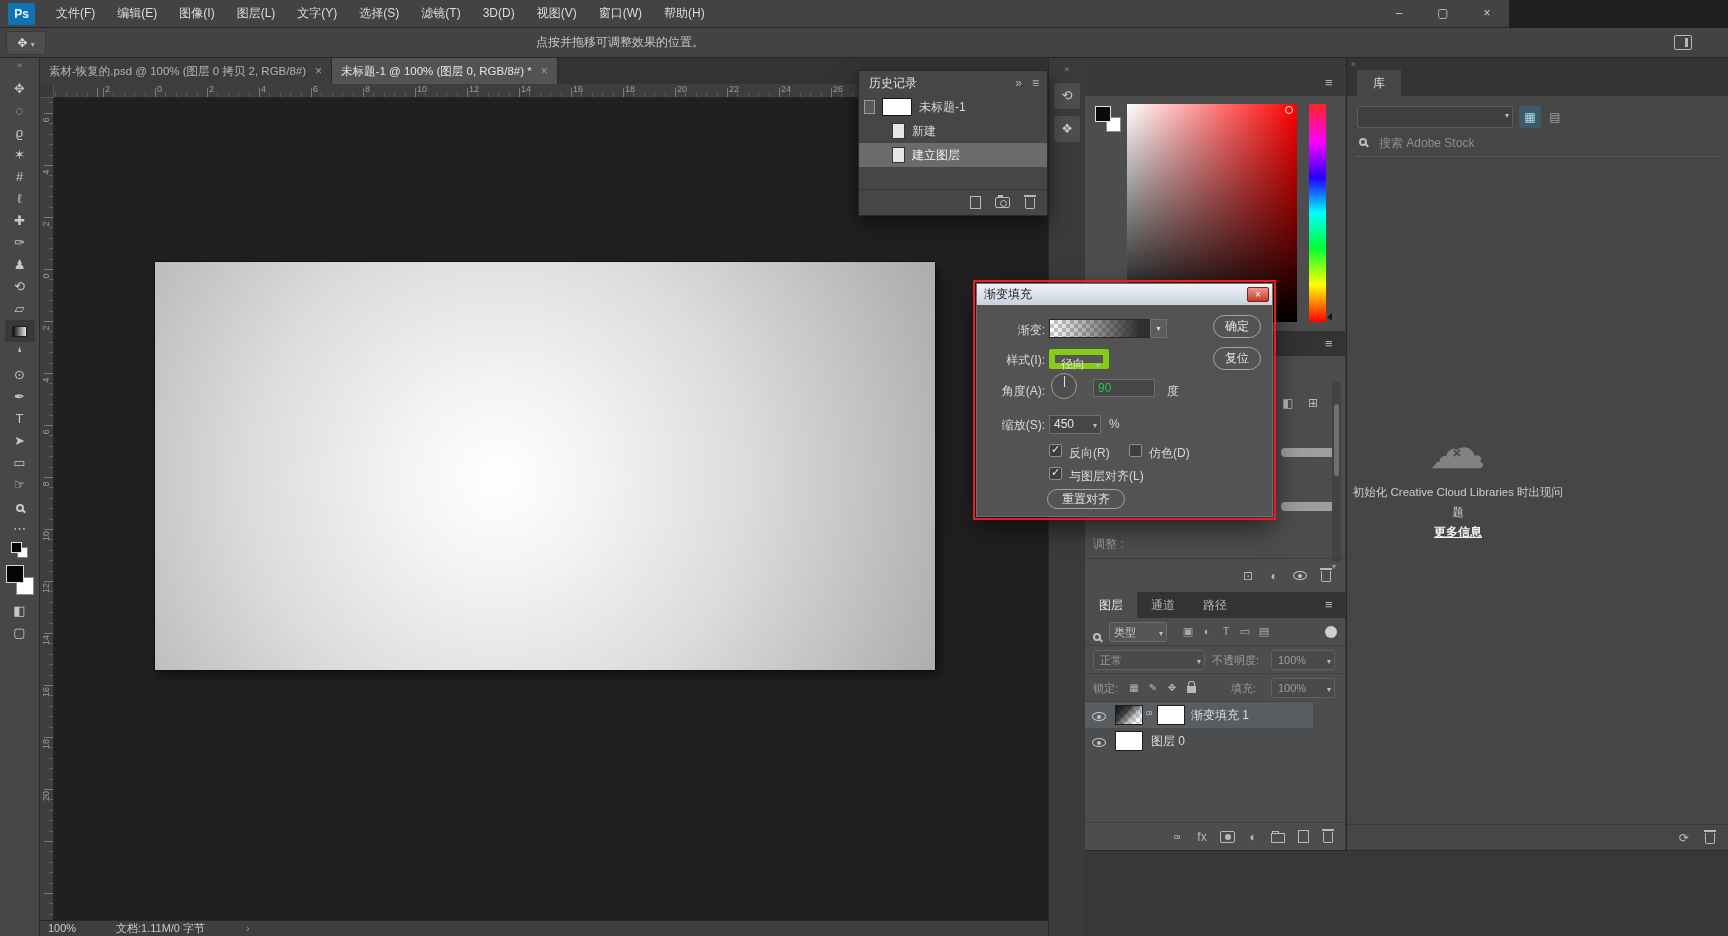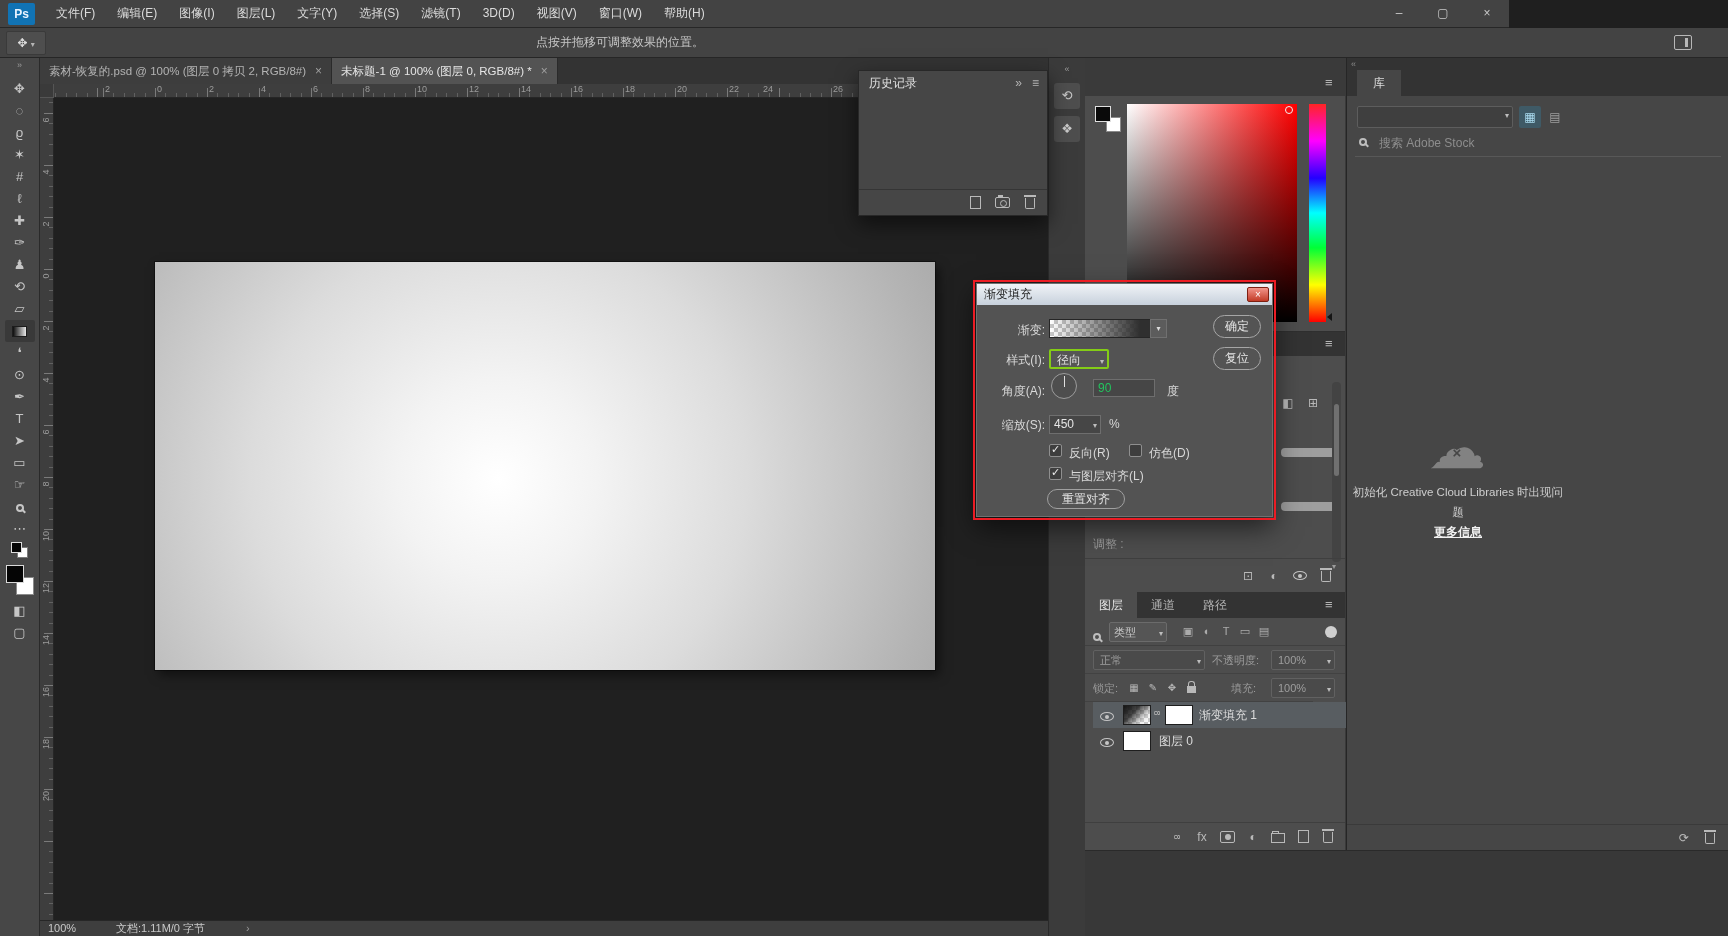--- a/index.html
+++ b/index.html
@@ -108,21 +108,21 @@
   .typebox{position:absolute;left:24px;top:4px;width:58px;height:20px;background:#555;border:1px solid #6b6b6b;border-radius:2px;font-size:11px;color:#c9c9c9;line-height:18px;padding:0 4px}
   .boxarr{position:absolute;right:3px;top:2px;font-size:8px;color:#bdbdbd}
   .ficonrow{position:absolute;left:96px;top:4px;display:flex;gap:5px}
   .ftoggle{position:absolute;right:8px;top:8px;width:12px;height:12px;border-radius:50%;background:#cfcfcf}
   .brow{position:absolute;left:0;top:28px;width:260px;height:28px;border-bottom:1px solid #424242}
   .blendbox{position:absolute;left:8px;top:4px;width:112px;height:20px;background:#4a4a4a;border:1px solid #616161;border-radius:2px;font-size:11px;color:#9e9e9e;line-height:18px;padding:0 6px}
   .dimlabel{position:absolute;font-size:11px;color:#9a9a9a;line-height:20px}
   .valbox{position:absolute;width:64px;height:20px;background:#4a4a4a;border:1px solid #616161;border-radius:2px;font-size:11px;color:#9e9e9e;line-height:18px;padding:0 6px}
   .krow{position:absolute;left:0;top:56px;width:228px;height:28px;border-bottom:1px solid #424242}
   .lockicons{position:absolute;left:42px;top:4px;display:flex;gap:5px}
-  .lrow{position:absolute;left:8px;width:260px;height:26px;font-size:12px;color:#dcdcdc}
+  .lrow{position:absolute;left:0;width:228px;height:26px;font-size:12px;color:#dcdcdc}
   .lrow.on{background:#585d61}
   .eyecell{position:absolute;left:7px;top:8px}
   .eye,.fico.eyeic .ig{display:inline-block;width:14px;height:9px;border:1px solid #c4c4c4;border-radius:50%;position:relative}
   .eye::after,.fico.eyeic .ig::after{content:"";position:absolute;left:50%;top:50%;width:4px;height:4px;margin:-2px 0 0 -2px;border-radius:50%;background:#c4c4c4}
   .lthumb{position:absolute;left:30px;top:3px;width:28px;height:20px;border:1px solid #1e1e1e}
   .checker{background-color:#fff;background-image:linear-gradient(45deg,#c8c8c8 25%,transparent 25%,transparent 75%,#c8c8c8 75%),linear-gradient(45deg,#c8c8c8 25%,transparent 25%,transparent 75%,#c8c8c8 75%);background-size:8px 8px;background-position:0 0,4px 4px}
   .gradoverlay::after{content:"";position:absolute;inset:0;background:linear-gradient(135deg,#141414 0%,rgba(20,20,20,.8) 35%,rgba(200,200,200,.3) 75%,rgba(255,255,255,0) 100%)}
   .lthumb.white{background:#fff}
   .chain8{position:absolute;left:61px;top:6px;font-size:9px;color:#b9b9b9;transform:rotate(90deg)}
   .lmask{position:absolute;left:72px;top:3px;width:28px;height:20px;background:#fff;border:1px solid #1e1e1e}
@@ -182,21 +182,21 @@
   .dlg{position:absolute;left:976px;top:283px;width:297px;height:234px;background:#535353;border:1px solid #707070;box-shadow:0 10px 26px rgba(0,0,0,.6);z-index:58}
   .dlgtitle{height:21px;background:linear-gradient(#f0f3f7,#c7d1dc);color:#1c1c1c;font-size:12px;line-height:21px;padding-left:7px;position:relative}
   .dlgclose{position:absolute;right:3px;top:3px;width:22px;height:15px;background:linear-gradient(#f2948a,#c23b27);border:1px solid #7e2012;border-radius:2px;color:#fff;font-size:10px;line-height:13px;text-align:center}
   .dlgbody{position:relative;height:212px}
   .dl{position:absolute;font-size:12px;color:#d8d8d8}
   .dl.r{text-align:right}
   .gsw{position:absolute;left:72px;top:14px;width:102px;height:19px;border:1px solid #262626;position:absolute}
   .gsw::after{content:"";position:absolute;inset:0;background:linear-gradient(to right,rgba(45,45,45,0) 0%,#2f2f2f 90%)}
   .gsa{position:absolute;left:173px;top:14px;width:17px;height:19px;background:#5c5c5c;border:1px solid #707070;font-size:8px;color:#ddd;text-align:center;line-height:18px}
   .dbtn{position:absolute;width:48px;height:23px;border:1px solid #a6a6a6;border-radius:12px;background:#545454;color:#e5e5e5;font-size:12px;text-align:center;line-height:21px}
-  .ssel{position:absolute;left:72px;top:44px;width:60px;height:20px;background:#555;border:2px solid #84cc16;border-radius:2px;font-size:12px;color:#e0e0e0;line-height:18px;padding-left:6px}
+  .ssel{position:absolute;left:72px;top:44px;width:60px;height:20px;background:#555;border:6px solid #84cc16;border-radius:2px;font-size:12px;color:#e0e0e0;line-height:18px;padding-left:6px}
   .dialw{position:absolute;left:74px;top:68px;width:26px;height:26px;border-radius:50%;border:1px solid #9c9c9c;background:#4e4e4e}
   .dialw::after{content:"";position:absolute;left:12px;top:2px;width:1px;height:11px;background:#e0e0e0}
   .dinp{position:absolute;background:#464646;border:1px solid #6e6e6e;font-size:12px;color:#22c55e;line-height:16px;padding-left:4px}
   .scmb{position:absolute;left:72px;top:110px;width:52px;height:19px;background:#464646;border:1px solid #6e6e6e;font-size:12px;color:#e5e5e5;line-height:17px;padding-left:4px}
   .cbx{position:absolute;width:13px;height:13px;background:#3e3e3e;border:1px solid #8f8f8f;border-radius:2px}
   .cbx.checked::after{content:"✓";position:absolute;left:1px;top:-2px;font-size:11px;color:#ececec}
   .rab{position:absolute;left:70px;top:184px;width:78px;height:20px;border:1px solid #a0a0a0;border-radius:10px;background:#545454;color:#e3e3e3;font-size:12px;text-align:center;line-height:18px}
 </style>
 </head>
 <body>
@@ -292,21 +292,21 @@
           <span class="rnum" style="left: 207px;">4</span>
           <span class="rnum" style="left: 259px;">6</span>
           <span class="rnum" style="left: 311px;">8</span>
           <span class="rnum" style="left: 363px;">10</span>
           <span class="rnum" style="left: 415px;">12</span>
           <span class="rnum" style="left: 467px;">14</span>
           <span class="rnum" style="left: 519px;">16</span>
           <span class="rnum" style="left: 571px;">18</span>
           <span class="rnum" style="left: 623px;">20</span>
           <span class="rnum" style="left: 675px;">22</span>
-          <span class="rnum" style="left: 709px;">24</span>
+          <span class="rnum" style="left: 727px;">24</span>
           <span class="rnum" style="left: 779px;">26</span>
         </div>
     </div>
     <div class="rleft">
       <div class="tmin"></div>
         <div class="tmaj"></div>
       <div>
 
       <span class="rnum" style="top: 17px;">6</span>
           <span class="rnum" style="top: 69px;">4</span>
@@ -526,20 +526,43 @@
   </div>
 
   <div class="hpanel">
     <div class="hhead">
       <span>历史记录</span>
       <span class="hhicons">
         <span>»</span>
         <span>≡</span>
       </span>
     </div>
+    <div class="hrows">
+
+        <div class="hrow srcon thumb">
+          <span class="hsrc"></span>
+          <span class="hthumb"></span>
+
+          <span>未标题-1</span>
+        </div>
+
+        <div class="hrow doc">
+          <span class="hsrc"></span>
+
+          <span class="hdoc"></span>
+          <span>新建</span>
+        </div>
+
+        <div class="hrow doc on">
+          <span class="hsrc"></span>
+
+          <span class="hdoc"></span>
+          <span>建立图层</span>
+        </div>
+      </div>
     <div class="hfoot">
 
     <span class="fico newdoc">
           <span class="ig"></span>
         </span>
         <span class="fico camera">
           <span class="ig"></span>
         </span>
         <span class="fico trash">
           <span class="ig"></span>

